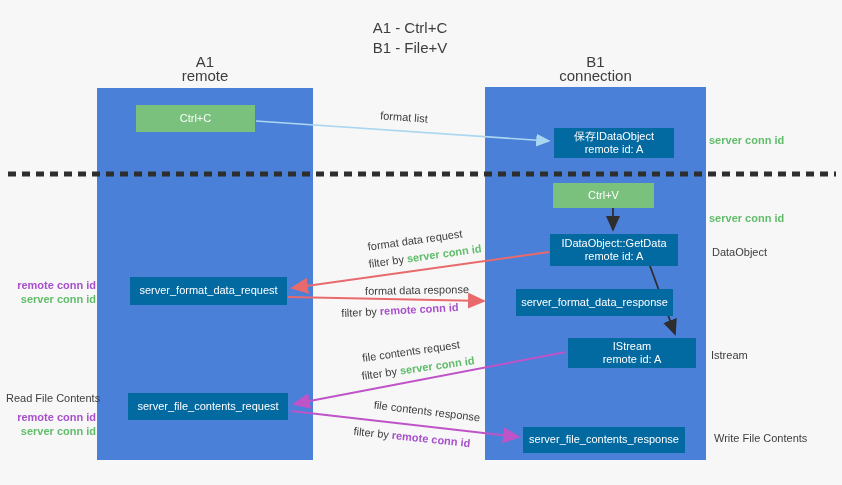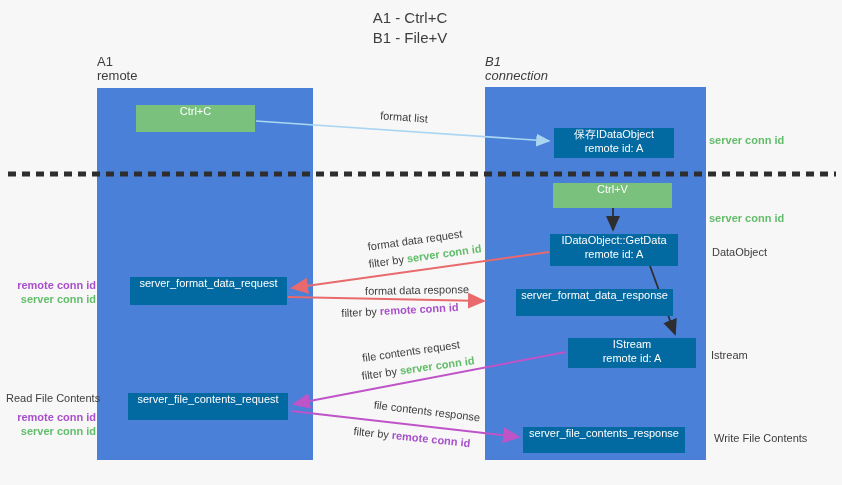--- a/index.html
+++ b/index.html
@@ -5,38 +5,38 @@
   html,body{margin:0;padding:0;}
   body{
     font-family:"Liberation Sans","DejaVu Sans",sans-serif;
     background:#f7f7f7;
   }
   .canvas{
     position:relative;width:842px;height:485px;overflow:hidden;
     background:#f7f7f7;
   }
   .title{
-    position:absolute;left:410px;top:8px;transform:translateX(-50%);
+    position:absolute;left:410px;top:18px;transform:translateX(-50%);
     text-align:center;color:#3d3d3d;font-size:15px;line-height:20px;
     white-space:nowrap;z-index:4;
   }
   .lane{
     position:absolute;background:#4a80d8;z-index:1;
   }
   .lane-a{left:97px;top:88px;width:216px;height:372px;}
   .lane-b{left:485px;top:87px;width:221px;height:373px;}
   .lane-header{
-    position:absolute;top:55px;color:#3d3d3d;
-    font-size:13px;line-height:14px;z-index:2;
+    position:absolute;top:55px;text-align:center;color:#3d3d3d;
+    font-size:15px;line-height:14px;z-index:2;
   }
   .lane-header.a{left:97px;width:216px;}
-  .lane-header.b{left:485px;width:221px;font-style:italic;}
+  .lane-header.b{left:485px;width:221px;}
   .node{
     position:absolute;display:flex;flex-direction:column;align-items:center;
-    justify-content:flex-start;color:#fff;font-size:11px;line-height:13.5px;
+    justify-content:center;color:#fff;font-size:11px;line-height:13.5px;
     text-align:center;z-index:4;white-space:nowrap;
   }
   .green{background:#79c17c;}
   .orange{background:#0369a1;}
   .flow-label{
     position:absolute;color:#3d3d3d;font-size:11px;white-space:nowrap;
     z-index:5;
   }
   .conn-green{color:#62bd6b;font-weight:bold;}
   .conn-purple{color:#a850cc;font-weight:bold;}
@@ -113,21 +113,21 @@
 
   <div class="node orange" style="left:128px;top:393px;width:160px;height:27px;">
     <span>server_file_contents_request</span>
   </div>
 
   <div class="node orange" style="left:554px;top:128px;width:120px;height:30px;">
     <span>保存IDataObject</span>
     <span>remote id: A</span>
   </div>
 
-  <div class="node green" style="left:553px;top:183px;width:119px;height:25px;">
+  <div class="node green" style="left:553px;top:183px;width:101px;height:25px;">
     <span>Ctrl+V</span>
   </div>
 
   <div class="node orange" style="left:550px;top:234px;width:128px;height:32px;">
     <span>IDataObject::GetData</span>
     <span>remote id: A</span>
   </div>
 
   <div class="node orange" style="left:488px;top:289px;width:157px;height:27px;margin-left:28px;">
     <span>server_format_data_response</span>

